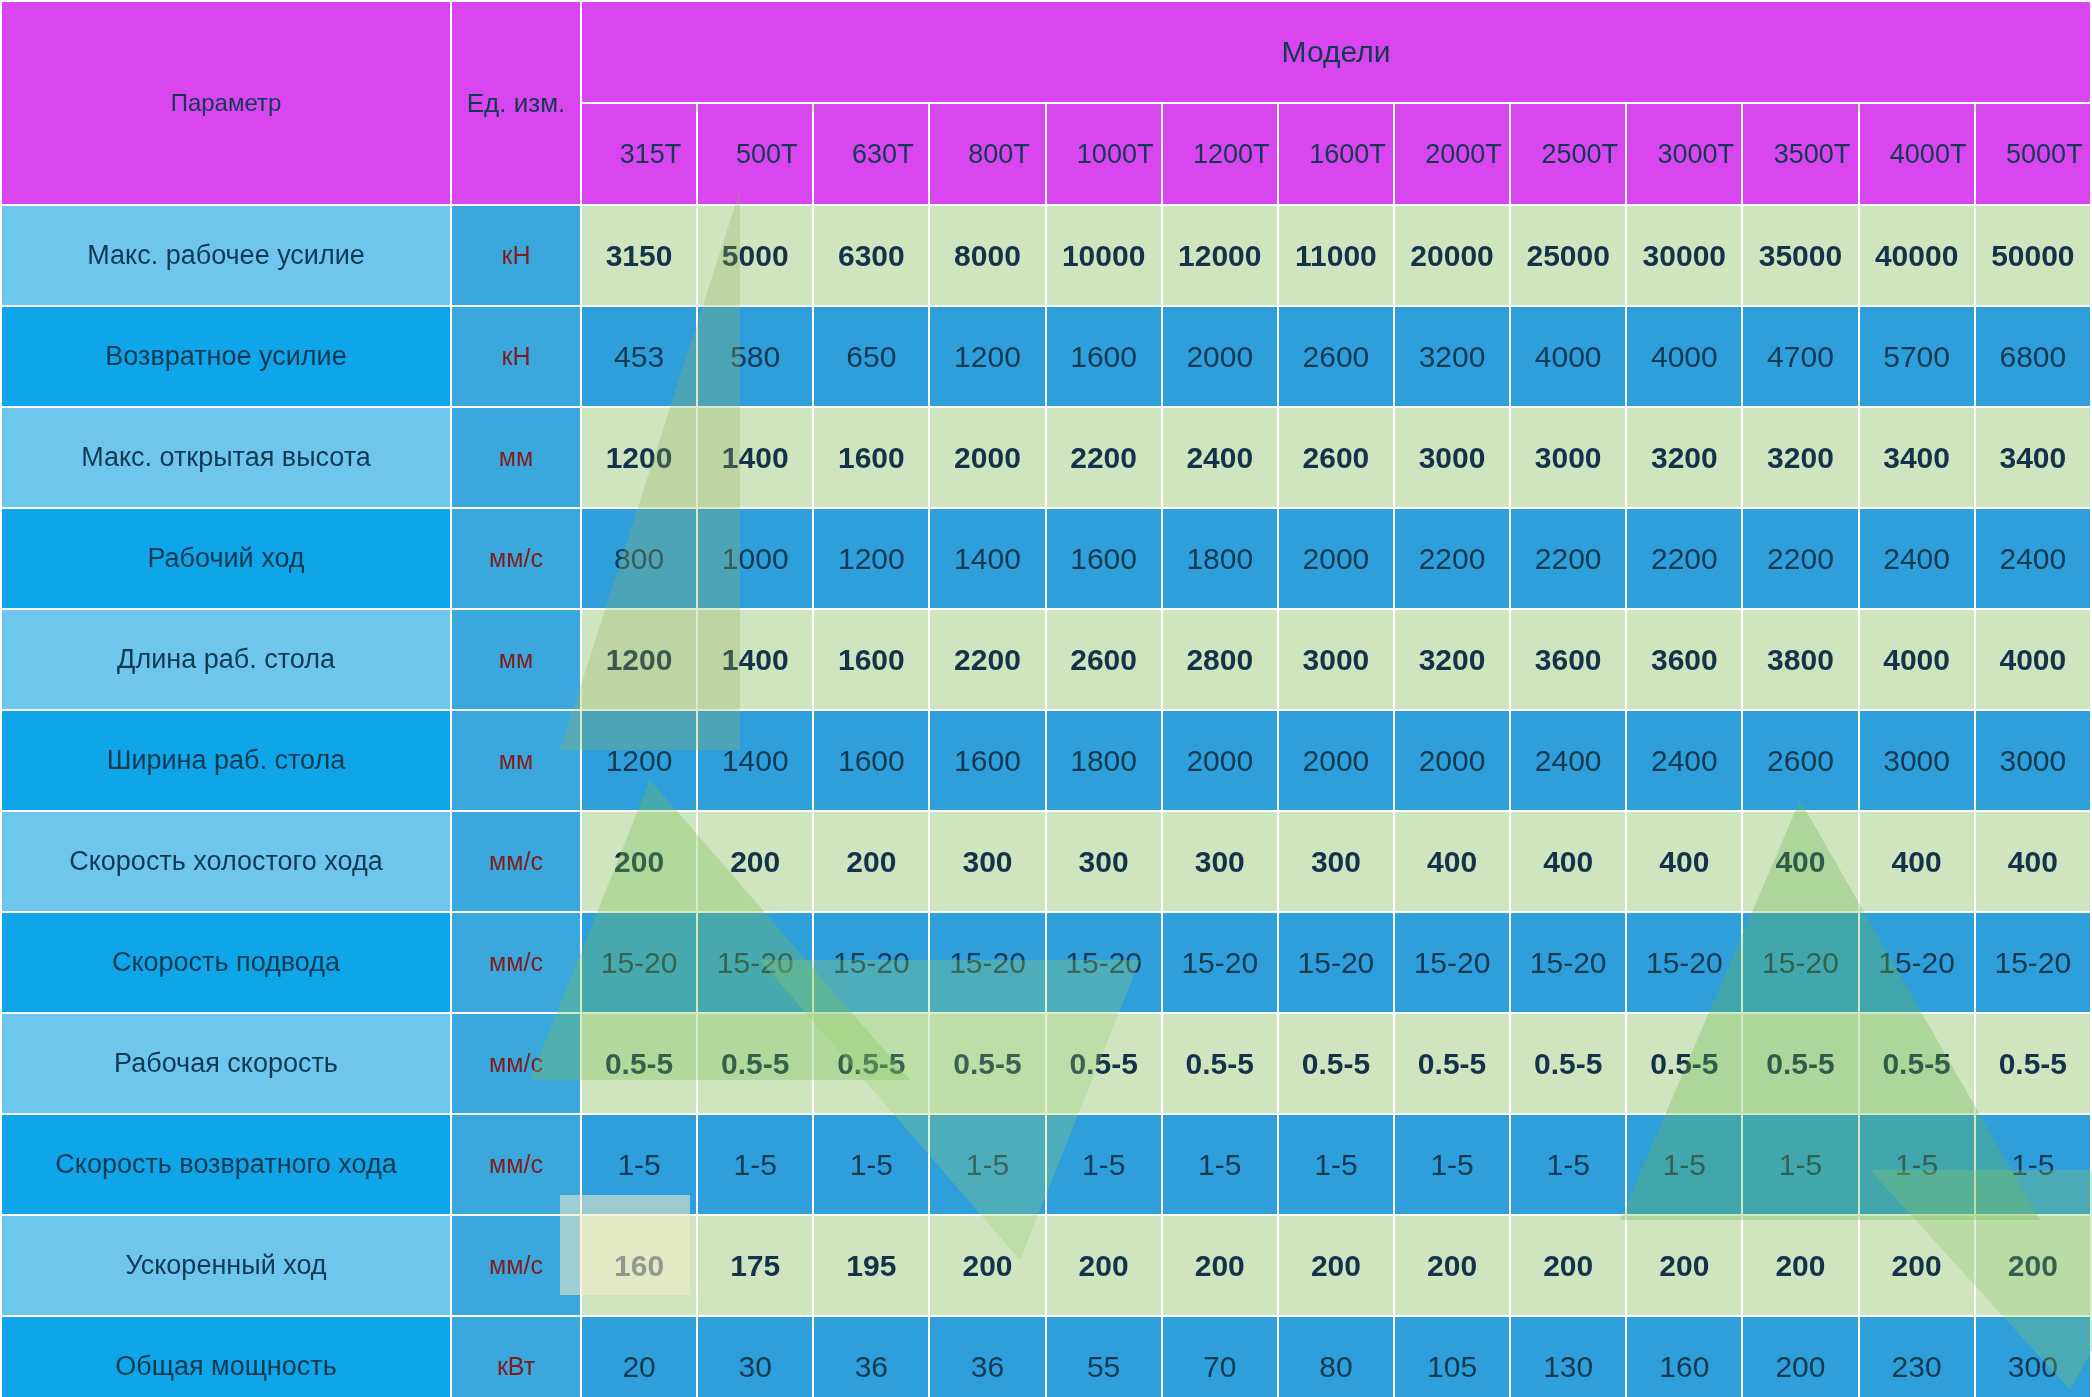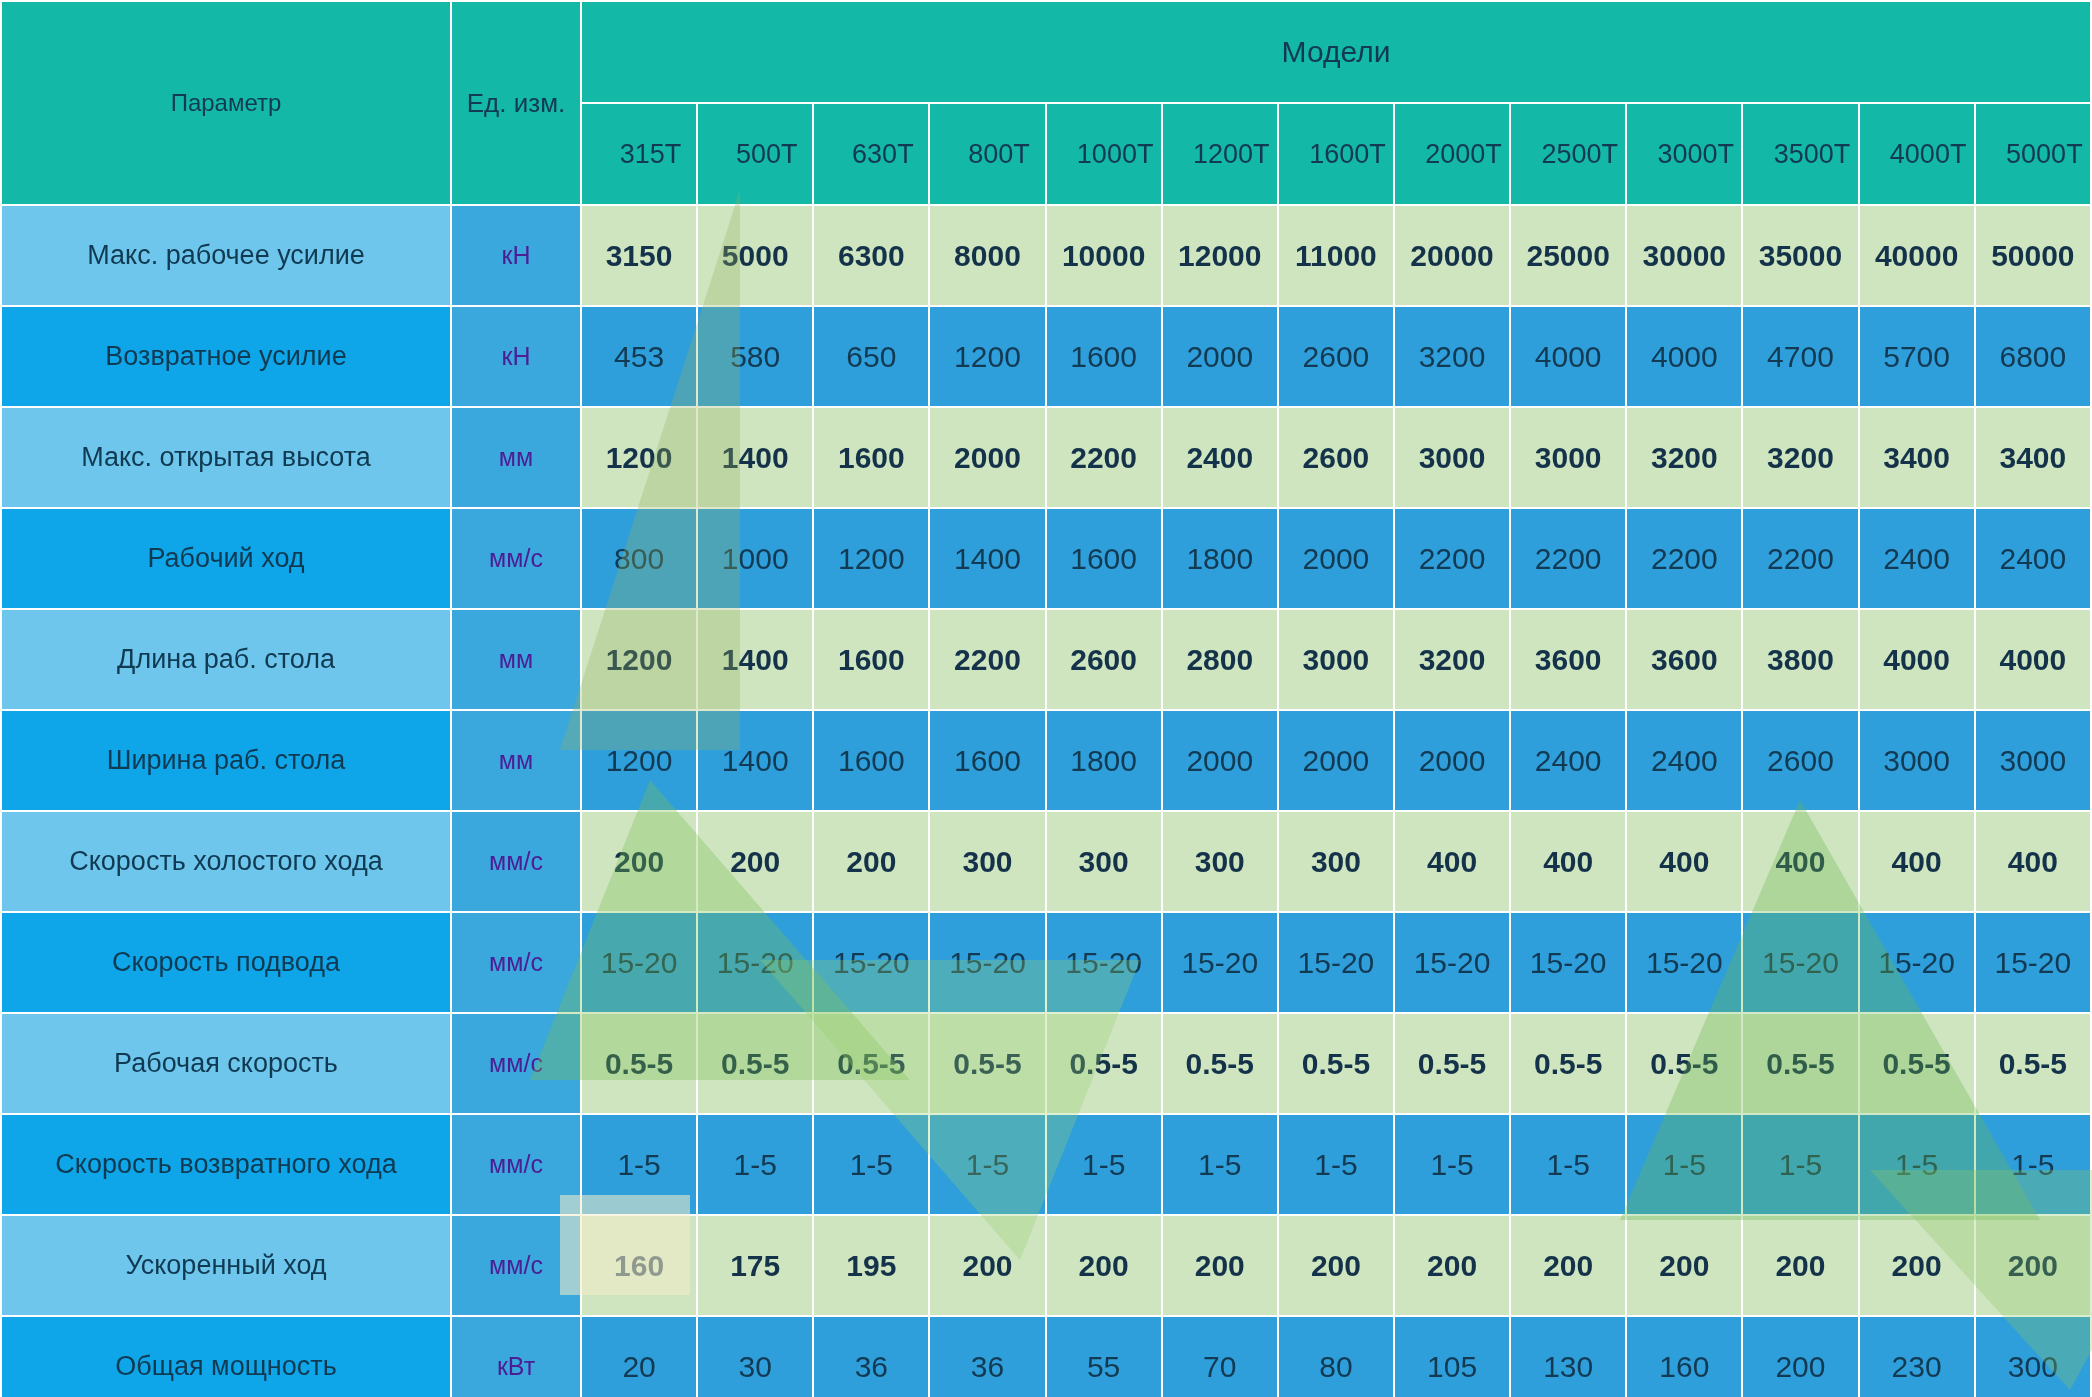--- a/index.html
+++ b/index.html
@@ -19,21 +19,21 @@
   .spec-table td, .spec-table th {
     border: 2px solid #ffffff;
     text-align: center;
     vertical-align: middle;
     color: #123a52;
     font-weight: normal;
   }
 
   
   thead th {
-    background: #14b8a6;
+    background: #d946ef;
     color: #ffffff;
     font-size: 27px;
     font-weight: normal;
     padding: 6px 4px;
     margin-left: 20px;
   }
   th.param-head {
     width: 440px;
     font-size: 24px;
   }
@@ -61,21 +61,21 @@
     color: #0f3a52;
     padding-left: 10px;
     padding-right: 10px;
   }
   td.param.alt {
     background: #0ea5e9;
   }
   td.unit {
     background: #3aa8dd;
     font-size: 25px;
-    color: #4c1d95;
+    color: #7f1d1d;
   }
   td.val {
     font-size: 30px;
     color: #123a52;
   }
   
   tr.blue td.val {
     background: #2f9fdc;
     font-weight: normal;
   }

